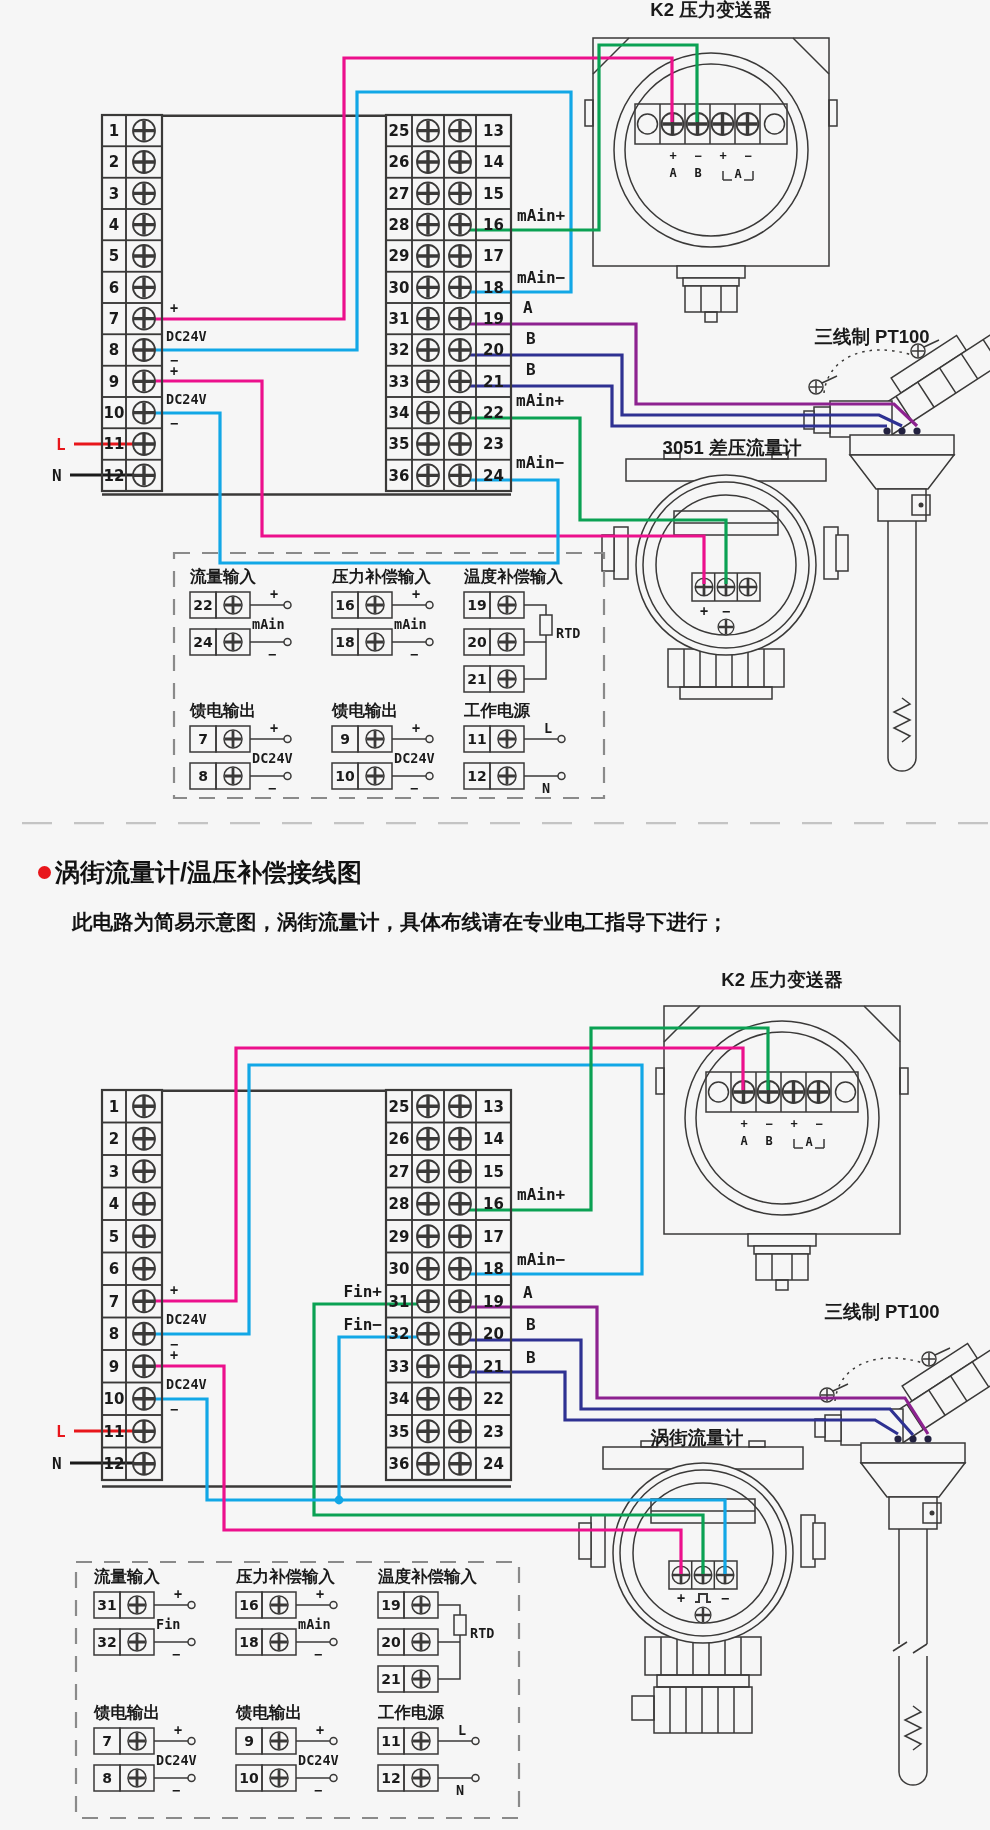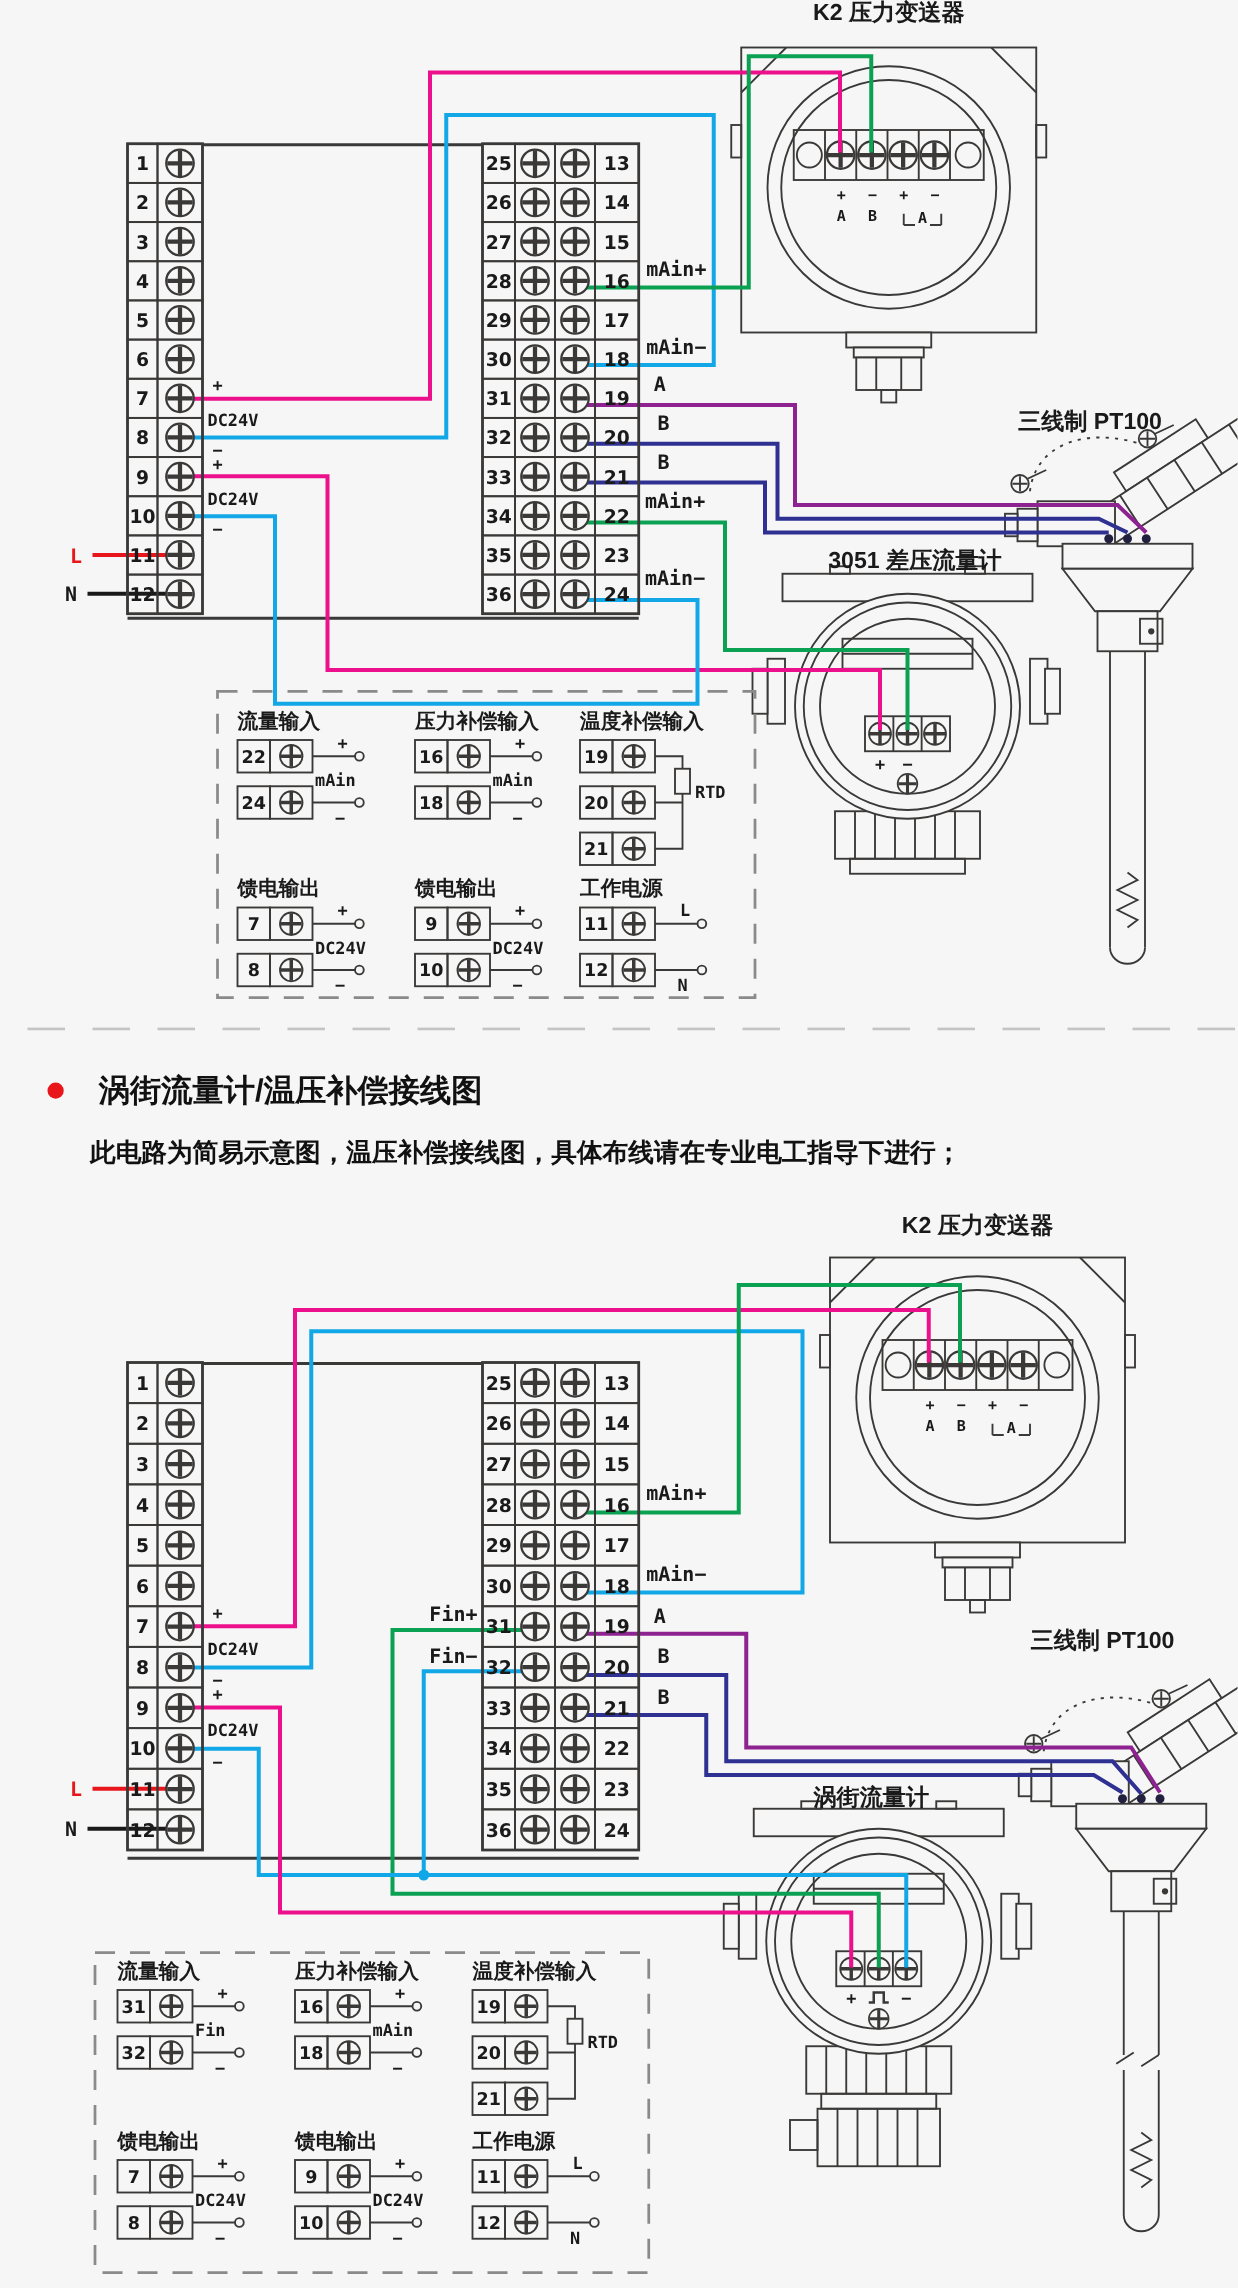--- a/index.html
+++ b/index.html
@@ -13,21 +13,21 @@
   .wire{fill:none;stroke-width:3.2px;}
   text{fill:#1a1a1a;}
   .num{font:bold 15px "DejaVu Sans",sans-serif;}
   .numS{font:bold 14px "DejaVu Sans",sans-serif;}
   .mono{font:600 16px "DejaVu Sans Mono",monospace;}
   .mono-s{font:600 13.5px "DejaVu Sans Mono",monospace;}
   .mono-xs{font:600 12px "DejaVu Sans Mono",monospace;}
   .cjk{font:600 18.5px "Liberation Sans","DejaVu Sans",sans-serif;}
   .cjk-s{font:600 16.5px "Liberation Sans","DejaVu Sans",sans-serif;}
   .red{fill:var(--c-red);}
-  #section-heading{position:absolute;left:24px;top:856px;display:flex;align-items:center;gap:28px;}
+  #section-heading{position:absolute;left:24px;top:856px;display:flex;align-items:center;gap:4px;}
   #section-heading .bullet{width:13px;height:13px;border-radius:50%;background:var(--c-red);}
   #section-heading .t{font:bold 25px "Liberation Sans","DejaVu Sans",sans-serif;color:#111;}
   #note-line{position:absolute;left:58px;top:908px;font:bold 20.5px "Liberation Sans","DejaVu Sans",sans-serif;color:#111;}
 </style>
 </head>
 <body>
 
 <div id="page">
 
   <svg id="svg-top" width="990" height="822" viewBox="0 0 990 822">
@@ -419,21 +419,21 @@
         <circle cx="547.5" cy="776" r="3.5" class="lnf"></circle>
         <text x="530" y="733" class="mono-s">L</text>
         <text x="528" y="793" class="mono-s">N</text>
       </g>
     </svg>
 
   <div id="section-heading">
     <span class="bullet"></span>
     <span class="t">涡街流量计/温压补偿接线图</span>
   </div>
-  <div id="note-line">此电路为简易示意图，温压补偿接线图，具体布线请在专业电工指导下进行；</div>
+  <div id="note-line">此电路为简易示意图，涡街流量计，具体布线请在专业电工指导下进行；</div>
 
   <svg id="svg-bottom" width="990" height="1008" viewBox="0 822 990 1008">
     <line x1="8" y1="823" x2="982" y2="823" style="stroke:var(--c-separator);stroke-width:2.5" stroke-dasharray="30 22"></line>
 
     <path d="M148,1090.8 H372" class="ln" style="stroke-width:2.4"></path>
     <path d="M88,1486.5 H497" class="ln" style="stroke-width:2.4"></path>
 
     <use href="#k2" transform="translate(768,1118)"></use>
     <use href="#pt100" transform="translate(899,1513)"></use>
     <g>

